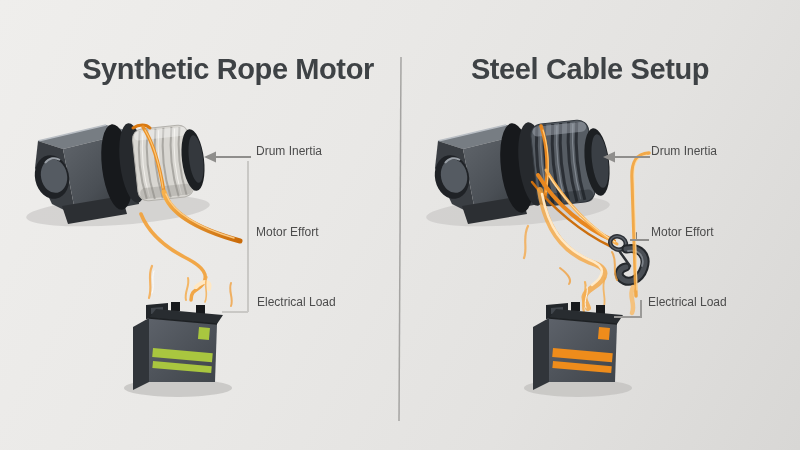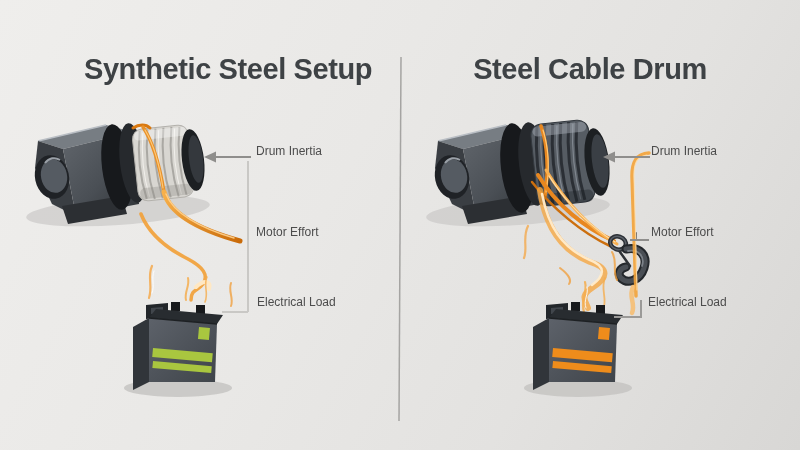--- a/index.html
+++ b/index.html
@@ -196,22 +196,22 @@
 
       <g fill="none">
         <line x1="612" y1="157" x2="650" y2="157" stroke="#8f8e8c" stroke-width="2"></line>
         <polygon points="603,157 615,151.5 615,162.5" fill="#8f8e8c"></polygon>
         <line x1="630" y1="240" x2="649" y2="240" stroke="#8f8e8c" stroke-width="2"></line>
         <path d="M614,317 L641,317 L641,300" stroke="#9b9a98" stroke-width="2"></path>
       </g>
     </g>
   </svg>
 
-  <div class="panel-title left">Synthetic Steel Setup</div>
-  <div class="panel-title right">Steel Cable Drum</div>
+  <div class="panel-title left">Synthetic Rope Motor</div>
+  <div class="panel-title right">Steel Cable Setup</div>
 
   <div class="callout" style="left:256px;top:145px">Drum Inertia</div>
   <div class="callout" style="left:256px;top:226px">Motor Effort</div>
   <div class="callout" style="left:257px;top:296px">Electrical Load</div>
 
   <div class="callout" style="left:651px;top:145px">Drum Inertia</div>
   <div class="callout" style="left:651px;top:226px">Motor Effort</div>
   <div class="callout" style="left:648px;top:296px">Electrical Load</div>
 </div>
 

